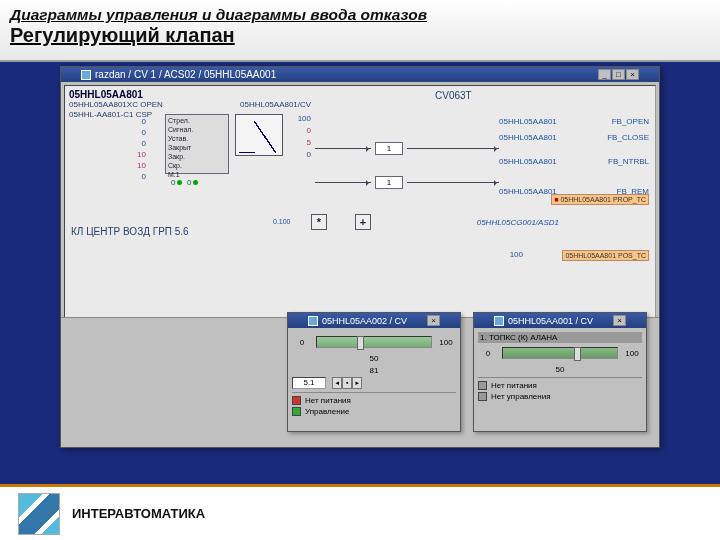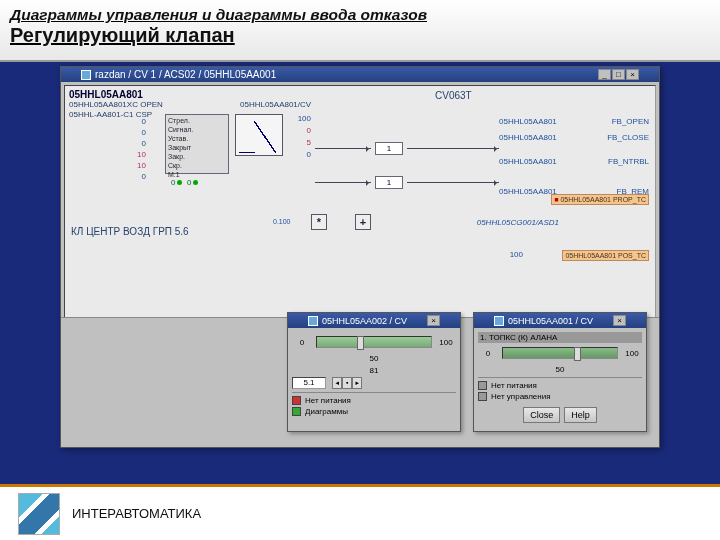--- a/index.html
+++ b/index.html
@@ -137,21 +137,21 @@
   .footer {
     position:absolute; left:0; right:0; bottom:0; height:56px;
     background:#fff; display:flex; align-items:center;
     border-top:3px solid #c70;
   }
   .logo {
     width:42px; height:42px; margin:0 12px 0 18px;
     background:linear-gradient(135deg,#5bd 0 30%, #fff 30% 38%, #37a 38% 70%, #fff 70% 78%, #5bd 78%);
     border:1px solid #aaa;
   }
-  .ftext1 { font-weight:normal; font-size:13px; color:#111; margin-right:24px;}
+  .ftext1 { font-weight:bold; font-size:13px; color:#111; margin-right:24px;}
   .ftext2 { font-weight:bold; font-size:12.5px; color:#111;}
   .arrow {
     position:absolute; height:1px; background:#445; 
   }
   .arrow::after {
     content:''; position:absolute; right:-1px; top:-2px;
     border:3px solid transparent; border-left-color:#445;
   }
   .hlorange {
     position:absolute; background:#f5c58a; border:1px solid #b86;
@@ -298,21 +298,21 @@
                 <span>▸</span>
               </span>
           </div>
           <div class="sep"></div>
           <div class="status-row">
             <span class="sq red"></span>
             <span>Нет питания</span>
           </div>
           <div class="status-row">
             <span class="sq grn"></span>
-            <span>Диаграммы</span>
+            <span>Управление</span>
           </div>
         </div>
       </div>
 
       <div class="dlg dlg2">
         <div class="titlebar">
           <div class="left">
               <span class="tbicon"></span>
             <span>05HHL05AA001 / CV</span>
             </div>
@@ -332,24 +332,20 @@
           <div style="text-align:center;font-size:8px;">50</div>
           <div class="sep"></div>
           <div class="status-row">
             <span class="sq gry"></span>
             <span>Нет питания</span>
           </div>
           <div class="status-row">
             <span class="sq gry"></span>
             <span>Нет управления</span>
           </div>
-          <div class="btnrow">
-            <div class="btn">Close</div>
-            <div class="btn">Help</div>
-          </div>
         </div>
       </div>
 
     </div>
   </div>
 
   <div class="footer">
     <div class="logo"></div>
     <div class="ftext1">ИНТЕРАВТОМАТИКА</div>
   </div>

